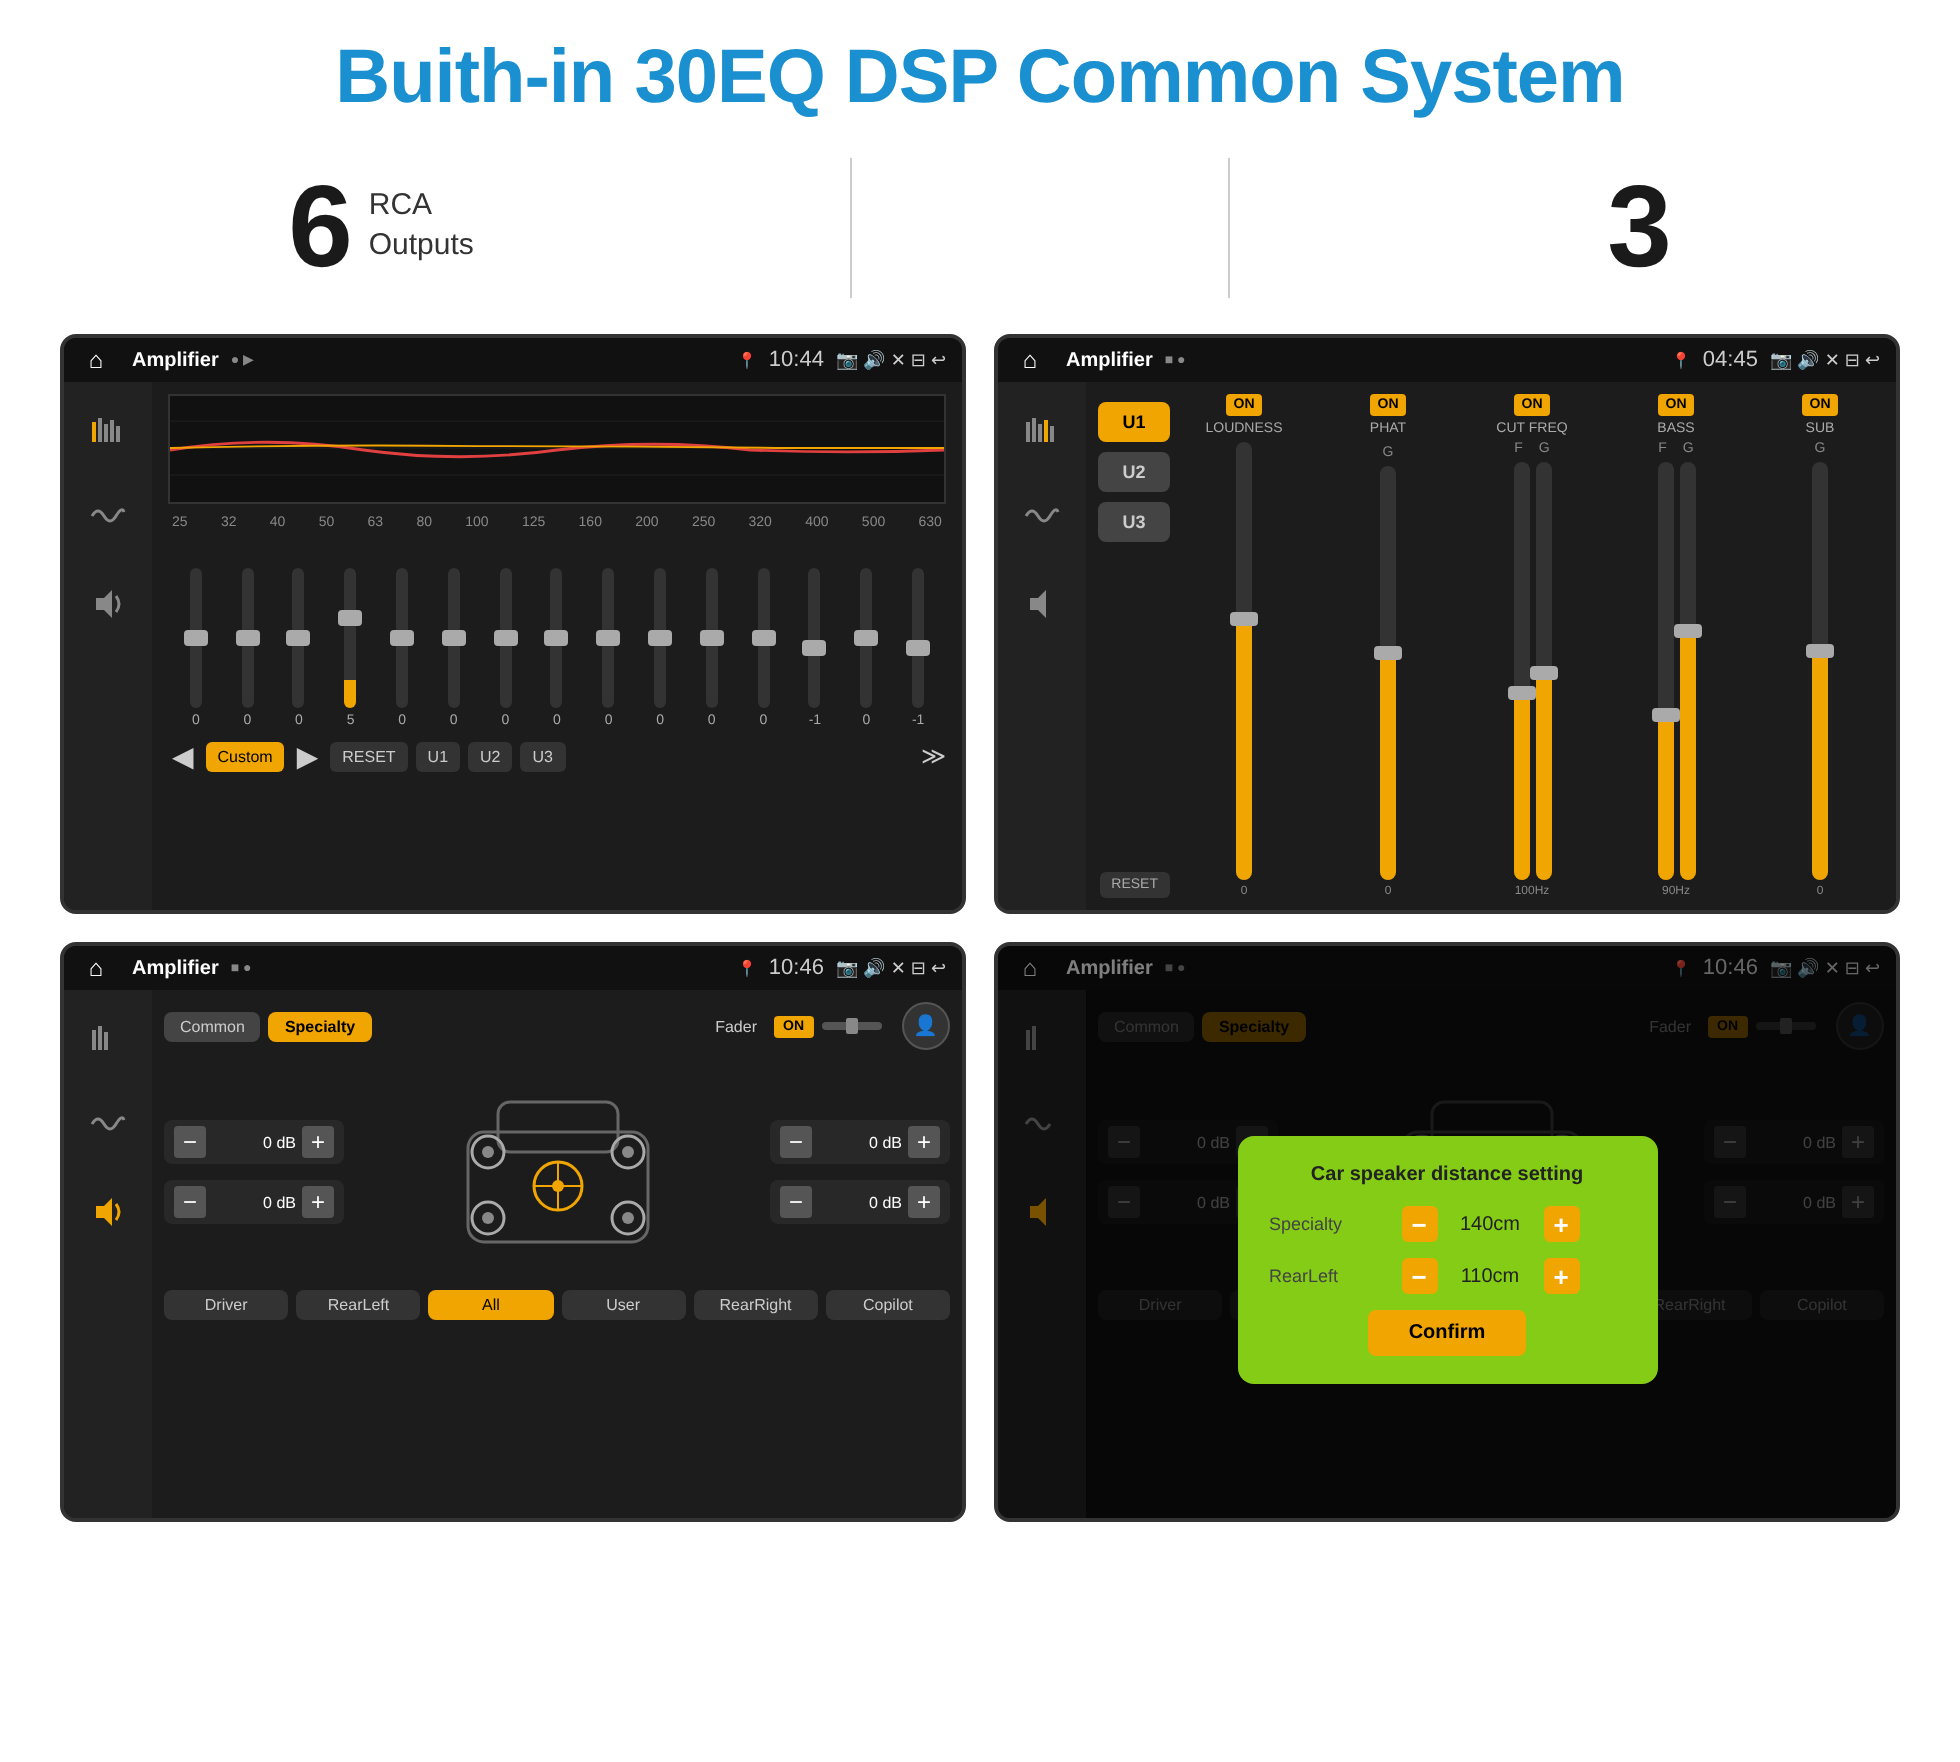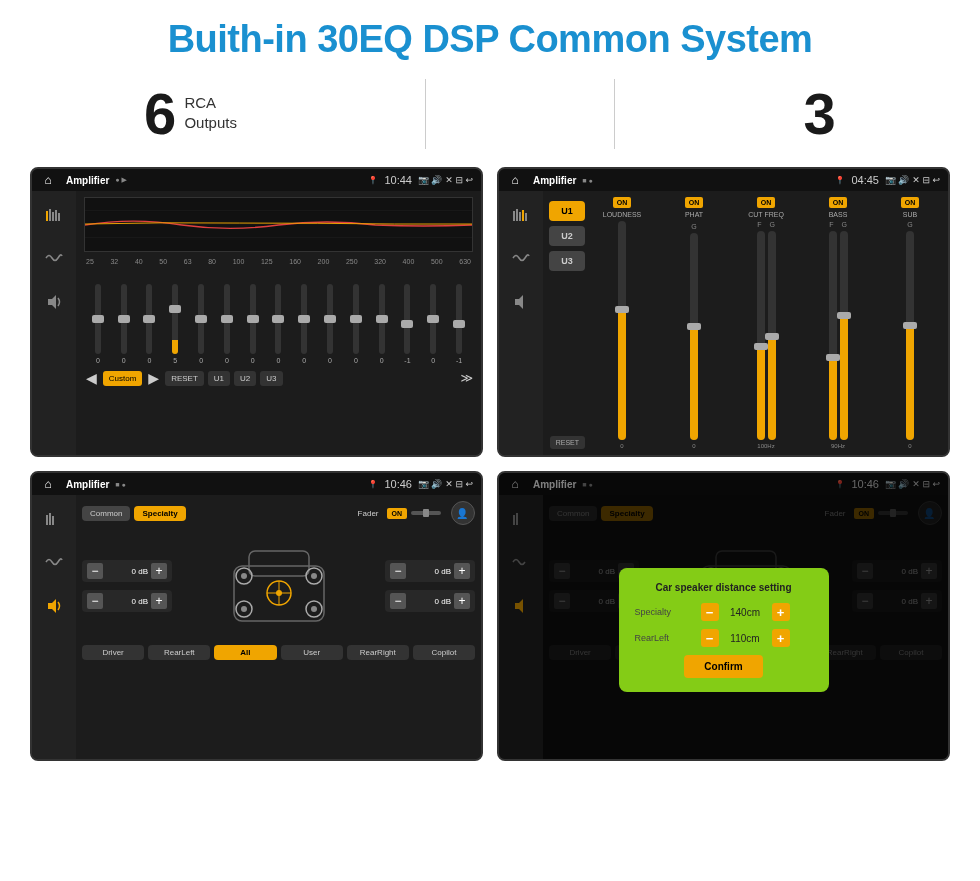--- a/index.html
+++ b/index.html
@@ -407,21 +407,21 @@
     .bot-btn {
       background: #333;
       color: #ccc;
       border: none;
       border-radius: 4px;
       font-size: 8px;
       padding: 3px 6px;
       cursor: pointer;
       flex: 1;
     }
-    .bot-btn.active { background: #f0a500; color: #000; font-weight: bold; }
+    .bot-btn.active { background: #f0a500; color: #000; }
 
     
     .dialog-overlay {
       position: absolute;
       top: 0; left: 0; right: 0; bottom: 0;
       background: rgba(0,0,0,0.5);
       display: flex;
       align-items: center;
       justify-content: center;
       z-index: 10;

